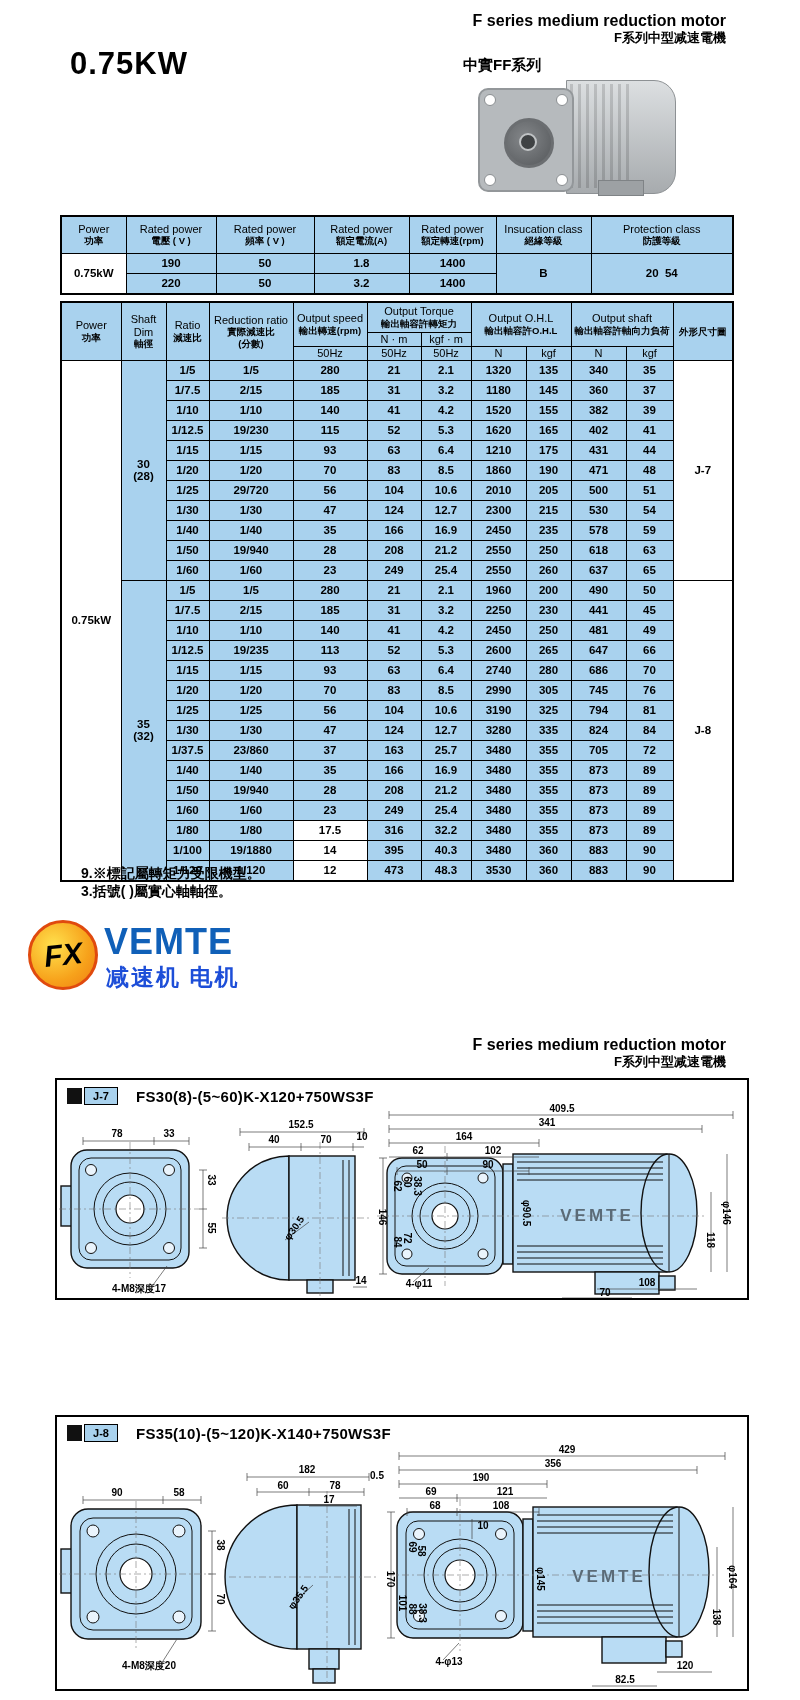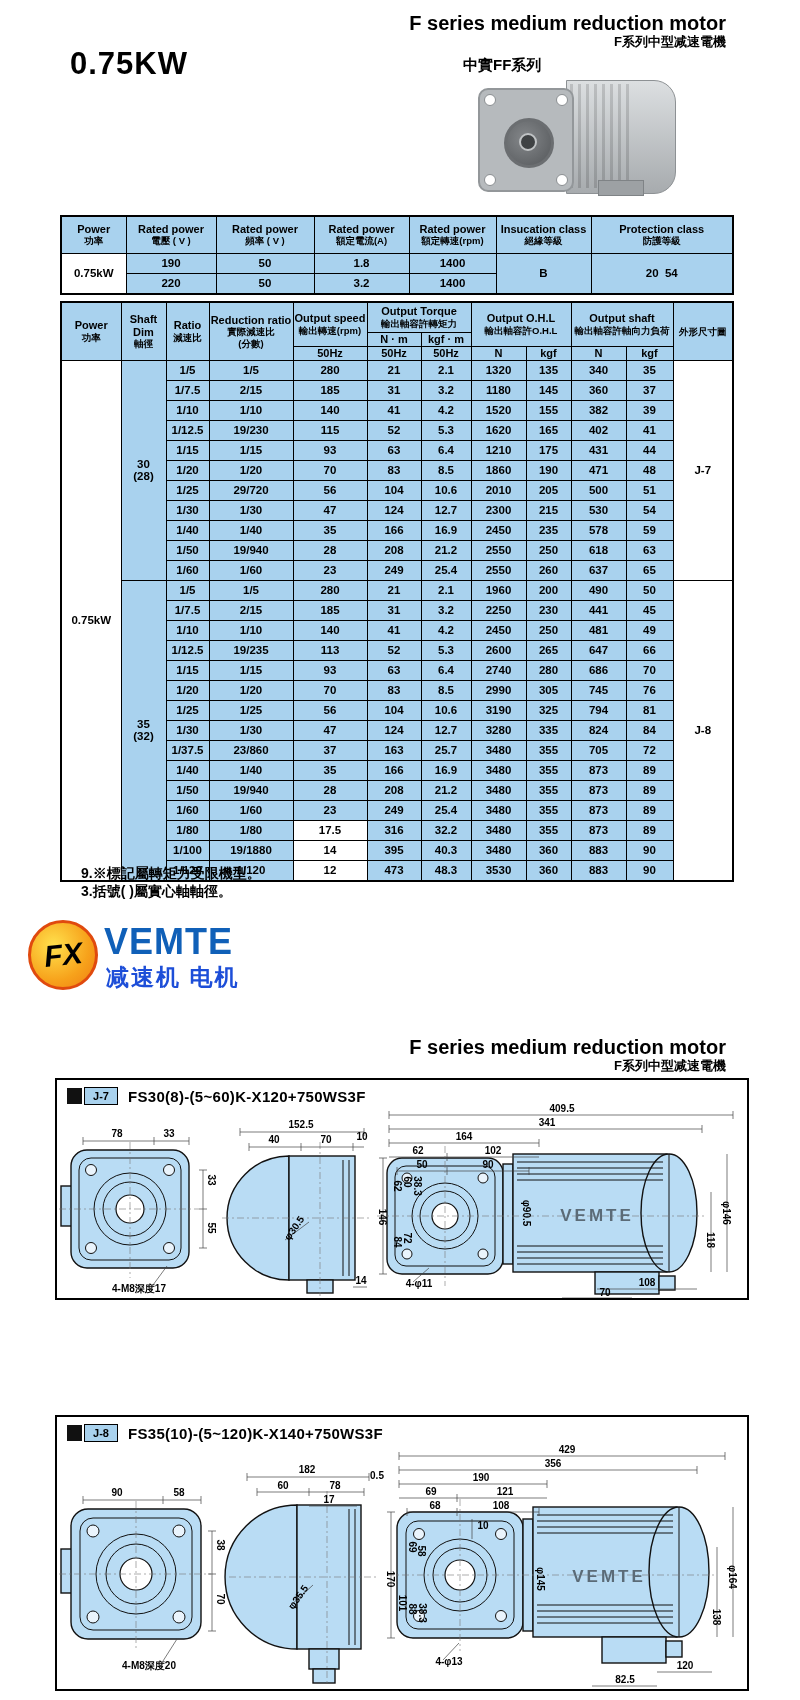--- a/index.html
+++ b/index.html
@@ -1,21 +1,21 @@
 <!DOCTYPE html>
 <html><head>
 <meta charset="utf-8">
 <style>
   html,body{margin:0;padding:0}
   body{width:800px;height:1700px;position:relative;background:#fff;color:#000;
        font-family:"Liberation Sans",sans-serif;overflow:hidden}
   .abs{position:absolute}
   
   .hdr{text-align:right}
-  .hdr .en{font-size:20px;font-weight:bold;line-height:1.1}
+  .hdr .en{font-size:16px;font-weight:bold;line-height:1.1}
   .hdr .zh{font-size:13px;font-weight:bold;line-height:1.2}
   .kw{font-size:31px;font-weight:bold;letter-spacing:1px}
   .series{font-size:15px;font-weight:bold}
   
   .photo{width:196px;height:116px}
   .photo .flange{position:absolute;left:0;top:8px;width:92px;height:100px;background:#b6babd;
       border:2px solid #93979a;border-radius:10px}
   .photo .hole{position:absolute;width:10px;height:10px;background:#fff;border:1px solid #8b8f92;border-radius:50%}
   .photo .hub{position:absolute;left:24px;top:28px;width:44px;height:44px;border-radius:50%;
       background:radial-gradient(circle at 40% 40%,#84878a,#54575a);border:3px solid #6b6e71}
@@ -25,40 +25,40 @@
       background:linear-gradient(#dcdfe1,#a7abae);border:1px solid #8d9194;
       border-radius:0 22px 22px 0}
   .photo .fins{position:absolute;left:92px;top:4px;width:64px;height:104px;
       background:repeating-linear-gradient(90deg,rgba(0,0,0,.14) 0 3px,rgba(255,255,255,0) 3px 8px)}
   .photo .tbox{position:absolute;left:120px;top:100px;width:44px;height:14px;background:#9da1a4;border:1px solid #7f8386}
   
   table.spec{border-collapse:collapse;table-layout:fixed;border:2px solid #000}
   .spec th,.spec td{border:1px solid #000;text-align:center;vertical-align:middle;
       padding:0;background:#a9d2ee;overflow:hidden}
   .spec td{font-size:11.5px;font-weight:bold;height:19px;white-space:pre}
-  .spec th .en{font-size:11px;font-weight:bold;line-height:1.15}
+  .spec th .en{font-size:11px;font-weight:normal;line-height:1.15}
   .spec th .zh{font-size:9.5px;font-weight:bold;line-height:1.2}
   .white{background:#fff !important}
   
   .notes{font-size:14px;font-weight:bold;line-height:1.3}
   .notes .ind{margin-left:34px}
   
   .mark{width:64px;height:64px;border-radius:50%;border:3px solid #e04a0e;
       background:radial-gradient(circle at 35% 35%,#ffe14d,#f7a21b 60%,#ef7d12);
       display:flex;align-items:center;justify-content:center}
   .mark span{font-size:30px;font-weight:bold;font-style:italic;transform:rotate(-6deg)}
   .brand{font-size:36px;font-weight:bold;color:#1060b8;letter-spacing:1px;line-height:1}
   .brand-sub{font-size:23px;font-weight:bold;color:#1d4ed8;letter-spacing:2px}
   
   .dbox{border:2px solid #000;background:#fff}
   .dtitle{position:absolute;left:10px;top:7px;display:flex;align-items:center;gap:2px}
   .dtitle .sq{width:15px;height:16px;background:#111}
   .dtitle .chip{min-width:32px;height:16px;background:#a9d2ee;border:1px solid #000;
       font-size:11px;font-weight:bold;display:flex;align-items:center;justify-content:center}
-  .dtitle .tt{font-size:15px;font-weight:bold;margin-left:8px;letter-spacing:0.3px}
+  .dtitle .tt{font-size:15px;font-weight:bold;margin-left:16px;letter-spacing:0.3px}
   .dsvg{position:absolute;left:0;top:0;width:100%;height:100%}
   .part{fill:#b9dcf4;stroke:#111;stroke-width:1.4}
   .ln{fill:none;stroke:#111;stroke-width:1}
   .hole{fill:#eaf4fc;stroke:#111;stroke-width:1}
   .bore{fill:#fff;stroke:#111;stroke-width:1.2}
   .cl{stroke:#777;stroke-width:.6;stroke-dasharray:7 3 2 3;fill:none}
   .dl{stroke:#444;stroke-width:.7}
   .dim{font-family:"Liberation Sans",sans-serif;font-size:10px;font-weight:bold;
        text-anchor:middle;fill:#000}
   .wm{font-family:"Liberation Sans",sans-serif;font-size:17px;font-weight:bold;

